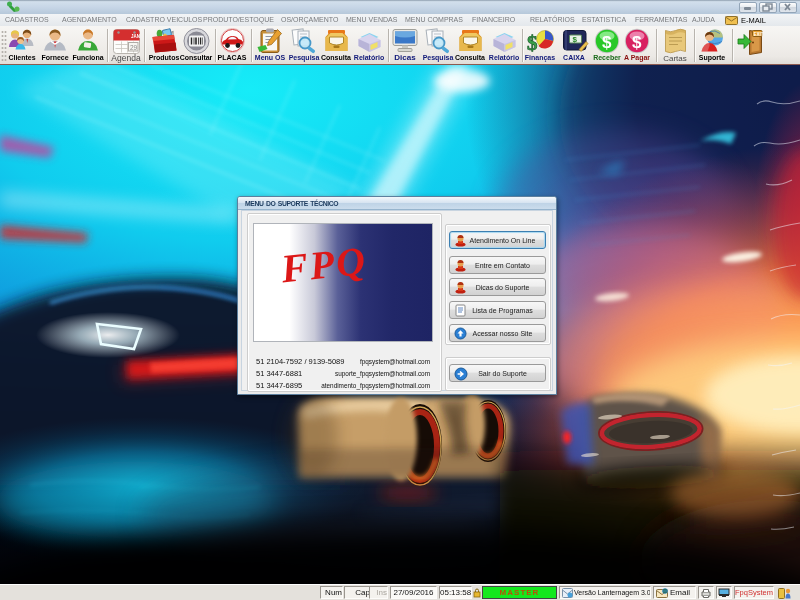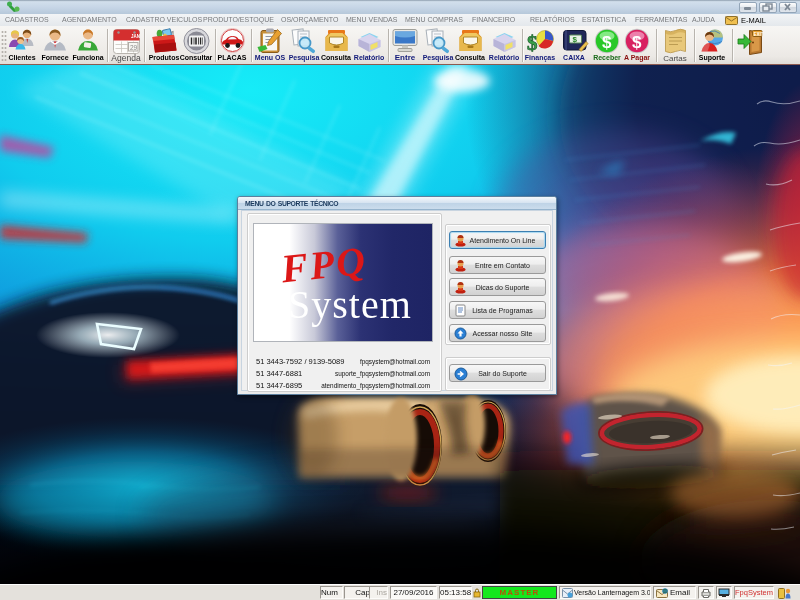--- a/index.html
+++ b/index.html
@@ -242,21 +242,21 @@
       <div class="lbl" style="color:#101878">Relatório</div>
       </div>
     <div class="tbi" style="left:389px;width:32px">
         <svg width="28" height="26" viewBox="0 0 28 26">
       <rect x="2" y="1.5" width="24" height="16" rx="2" fill="#e8e8e4" stroke="#a0a09a"></rect>
       <rect x="4" y="3.5" width="20" height="12" fill="#3a78c8"></rect>
       <path d="M4 3.5 h20 v4.5 q-10 3 -20 0z" fill="#6aa8e0"></path>
       <rect x="11" y="17.5" width="6" height="3" fill="#c8c8c2"></rect>
       <rect x="7" y="20.5" width="14" height="3" rx="1" fill="#d8d8d2" stroke="#a0a09a"></rect>
         </svg>
-      <div class="lbl" style="color:#101878;font-size:8px">Entre</div>
+      <div class="lbl" style="color:#101878;font-size:8px">Dicas</div>
       </div>
     <div class="tbi" style="left:420px;width:36px">
         <svg width="28" height="26" viewBox="0 0 28 26">
       <rect x="3" y="1.5" width="11" height="15" fill="#fcfcfc" stroke="#a8b0b8" transform="rotate(-7 8 9)"></rect>
       <rect x="8" y="3" width="11" height="15" fill="#f8f8fa" stroke="#a8b0b8"></rect>
       <path d="M10 6 h7 M10 9 h7 M10 12 h5" stroke="#b8c0c8" stroke-width="1" fill="none"></path>
       <circle cx="15" cy="15" r="5.5" fill="#bee8f8" fill-opacity="0.85" stroke="#4898c8" stroke-width="1.8"></circle>
       <rect x="18.5" y="18.5" width="8" height="3.5" rx="1.5" fill="#50a8d8" transform="rotate(38 19.5 19.5)"></rect>
         </svg>
       <div class="lbl" style="color:#101878">Pesquisa</div>
@@ -552,23 +552,22 @@
       </g>
 
       <ellipse cx="390" cy="545" rx="460" ry="85" fill="#010204" opacity="0.9" filter="url(#b14)"></ellipse>
     </svg>
     <div id="dialog">
       <div id="dlgtitle">MENU DO SUPORTE TÉCNICO</div>
       <div id="dlgbody">
         <div class="grp" style="left:5px;top:2px;width:195px;height:179px"></div>
         <div id="logo">
           <div class="fpq">FPQ</div>
-          <div class="sys">System</div>
         </div>
-        <div class="ph" style="left:14px;top:146px">51 3443-7592 / 9139-5089</div>
+        <div class="ph" style="left:14px;top:146px">51 2104-7592 / 9139-5089</div>
         <div class="ph" style="left:14px;top:158px">51 3447-6881</div>
         <div class="ph" style="left:14px;top:170px">51 3447-6895</div>
         <div class="ph em" style="right:122px;top:147px">fpqsystem@hotmail.com</div>
         <div class="ph em" style="right:122px;top:159px">suporte_fpqsystem@hotmail.com</div>
         <div class="ph em" style="right:122px;top:171px">atendimento_fpqsystem@hotmail.com</div>
         <div class="grp" style="left:203px;top:13px;width:106px;height:121px"></div>
         <div class="grp" style="left:203px;top:146px;width:106px;height:34px"></div>
         <div class="dbtn" style="top:20px;border-color:#3c7fb1;box-shadow:0 0 1px 1px #a8d8f0 inset;"><svg width="13" height="13" viewBox="0 0 13 13">
               <ellipse cx="6.5" cy="10.5" rx="5" ry="2" fill="#c02010"></ellipse>
               <rect x="4" y="7" width="5" height="3" fill="#d83818"></rect>
@@ -598,21 +597,21 @@
             </svg>Acessar nosso Site</div>
         <div class="dbtn" style="top:153px;"><svg width="14" height="14" viewBox="0 0 14 14">
               <circle cx="7" cy="7" r="6" fill="#2a7fd4"></circle>
               <circle cx="7" cy="7" r="6" fill="none" stroke="#1a5a9a"></circle>
               <path d="M3.6 7 L8 7 M6 4.5 L8.8 7 L6 9.5" stroke="#fff" stroke-width="1.6" fill="none"></path>
             </svg>Sair do Suporte</div>
       </div>
     </div>
   </div>
   <div id="statusbar">
-    <div class="sbc" style="left:320px;width:23px;text-align:left">Num</div>
+    <div class="sbc" style="left:320px;width:23px;text-align:right">Num</div>
     <div class="sbc" style="left:344px;width:41px;text-align:center">Caps</div>
     <div class="sbc" style="left:369px;width:19px;text-align:right;color:#aaa69f">Ins</div>
     <div class="sbc" style="left:390px;width:47px;text-align:center;background:#fbfaf7">27/09/2016</div>
     <div class="sbc" style="left:439px;width:33px;text-align:center;background:#fbfaf7">05:13:58</div>
     <svg style="position:absolute;left:473px;top:3px" width="8" height="10">
         <rect x="1" y="4" width="6" height="5" fill="#e8b830" stroke="#8a6a10" stroke-width="0.8"></rect>
         <path d="M2.5 4 v-1.5 a1.5 1.5 0 0 1 3 0 V4" fill="none" stroke="#8a6a10"></path>
       </svg>
     <div class="sbc" style="left:482px;width:75px;background:#14e81e;border-color:#444;color:#b8500a;font-weight:bold;text-align:center;letter-spacing:1px">MASTER</div>
     <div class="sbc" style="left:559px;width:92px;padding-left:14px;font-size:7px">Versão Lanternagem 3.0</div>

